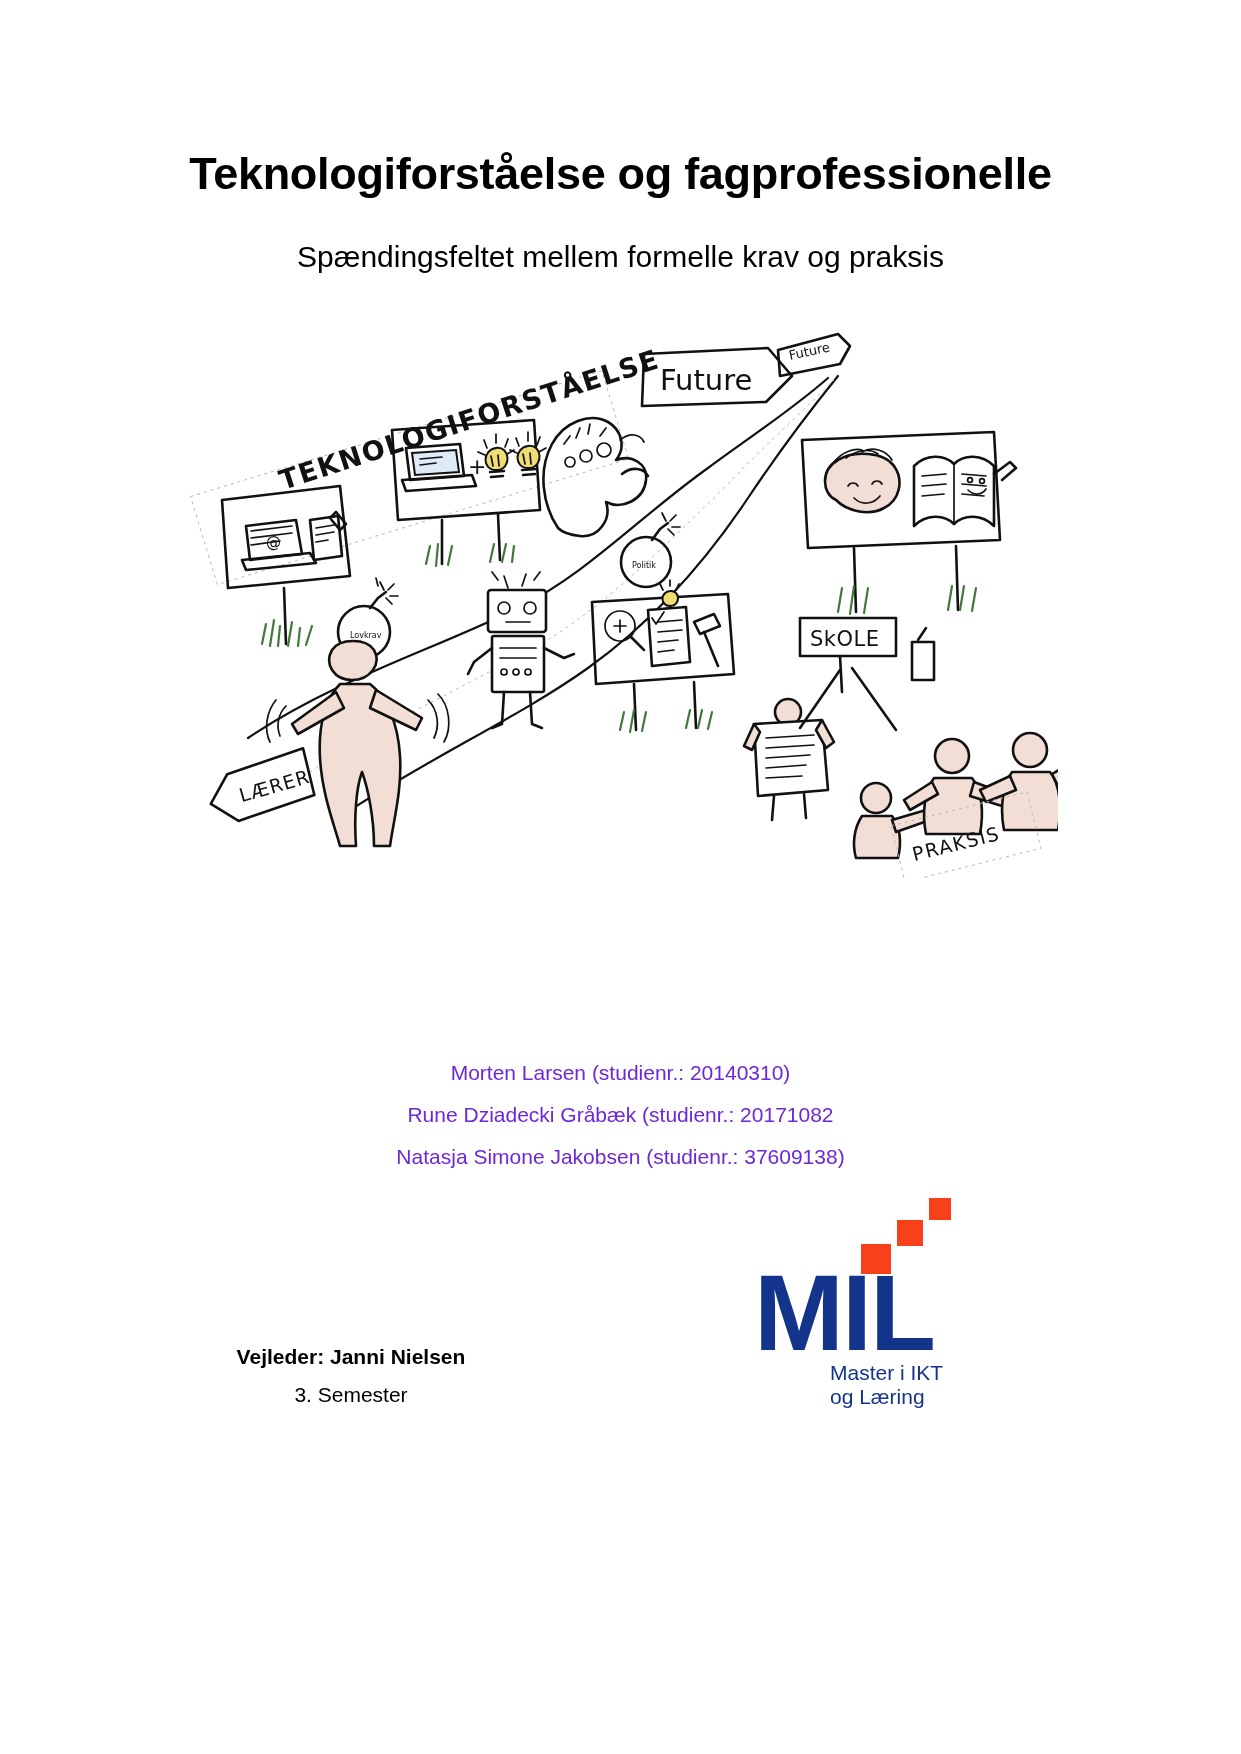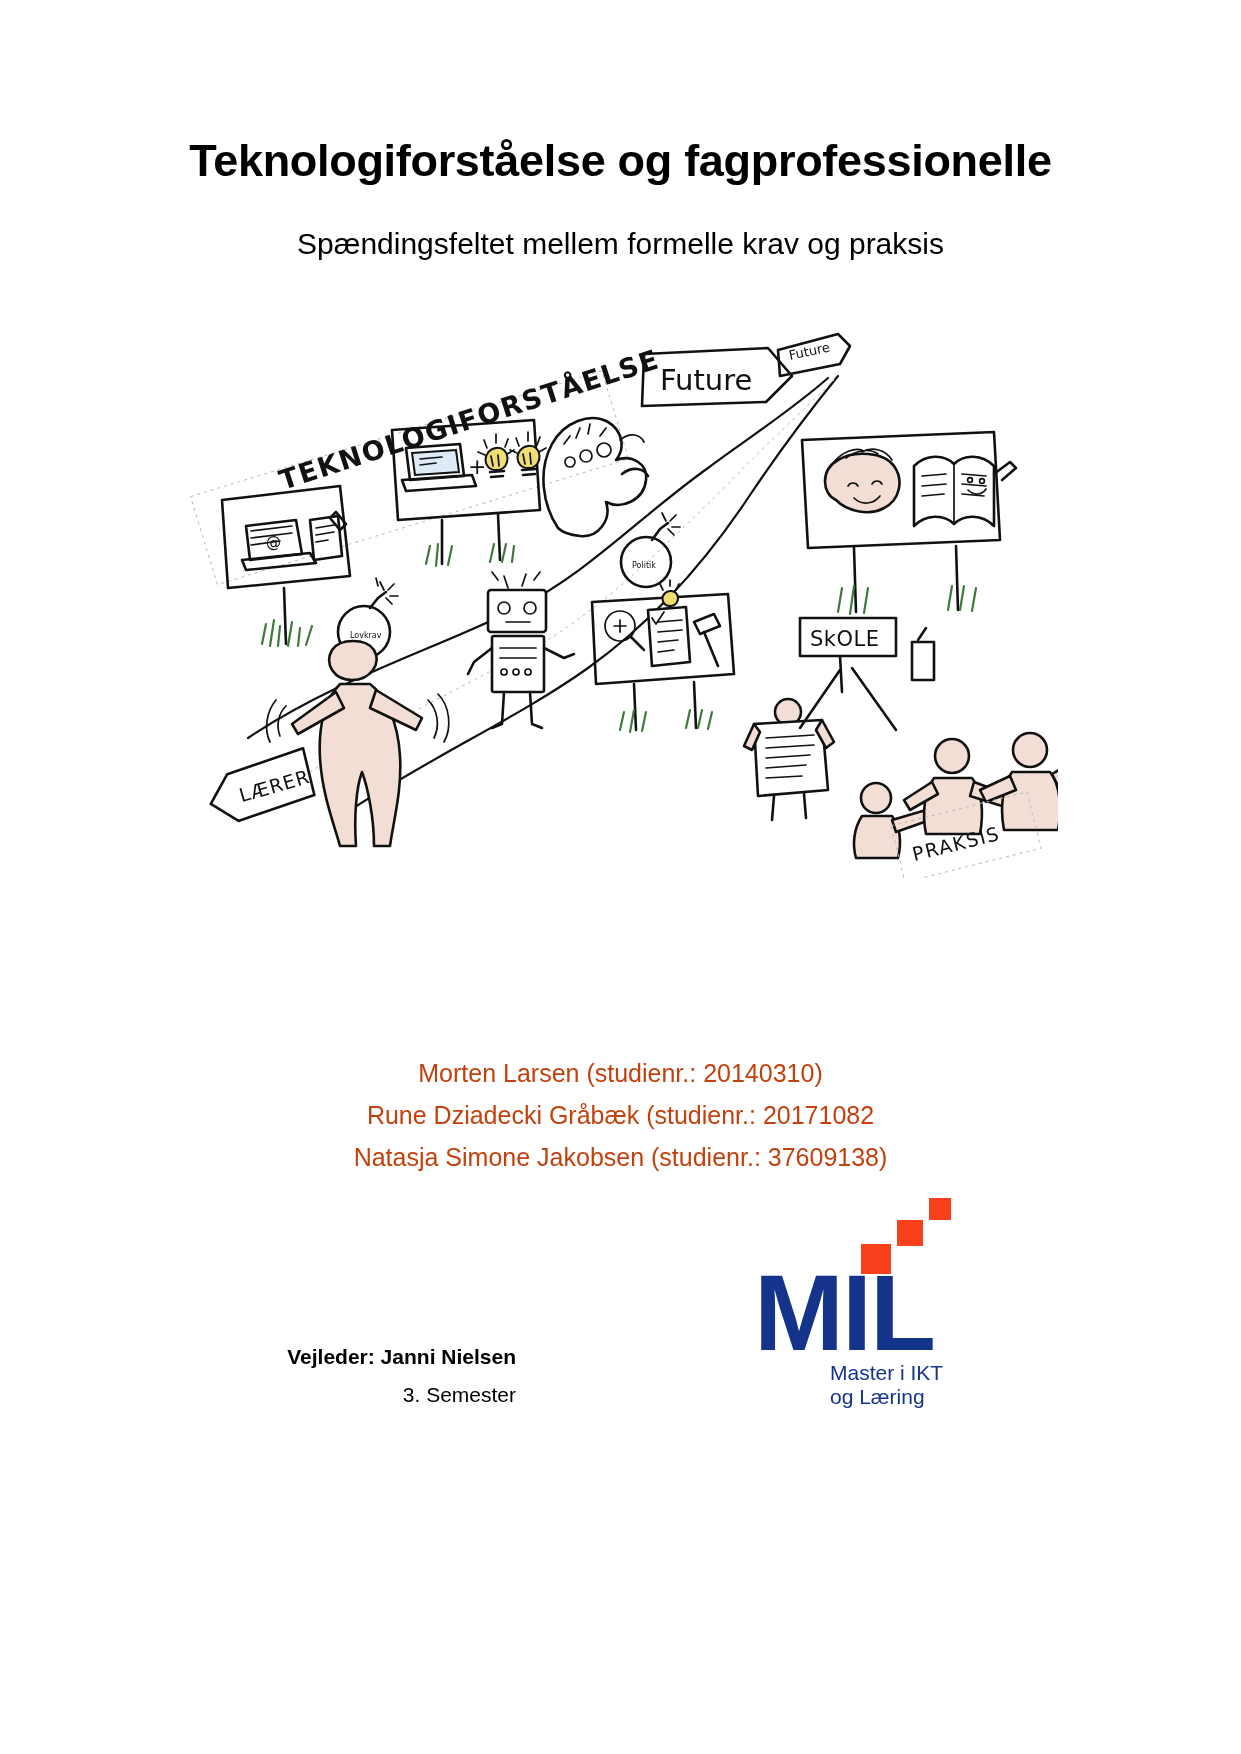--- a/index.html
+++ b/index.html
@@ -18,21 +18,21 @@
 
   .page {
     position: absolute;
     inset: 0;
     background: #ffffff;
   }
 
   
   .title-block {
     position: absolute;
-    top: 137px;
+    top: 150px;
     left: 0;
     width: 1241px;
     text-align: center;
   }
   .doc-title {
     font-family: "Liberation Sans", sans-serif;
     font-size: 45px;
     font-weight: bold;
     letter-spacing: -0.3px;
     line-height: 1.05;
@@ -65,32 +65,32 @@
   
   .authors {
     position: absolute;
     top: 1052px;
     left: 0;
     width: 1241px;
     text-align: center;
   }
   .author-line {
     font-family: "Liberation Sans", sans-serif;
-    font-size: 25px;
+    font-size: 21px;
     line-height: 42px;
-    color: #c2410c;
+    color: #6d28d9;
   }
 
   
   .supervisor {
     position: absolute;
     top: 1338px;
     left: 186px;
     width: 330px;
-    text-align: right;
+    text-align: center;
   }
   .sup-line {
     font-family: "Liberation Sans", sans-serif;
     font-size: 21px;
     line-height: 38px;
     color: #000000;
   }
   .sup-line.bold { font-weight: bold; }
 
   

